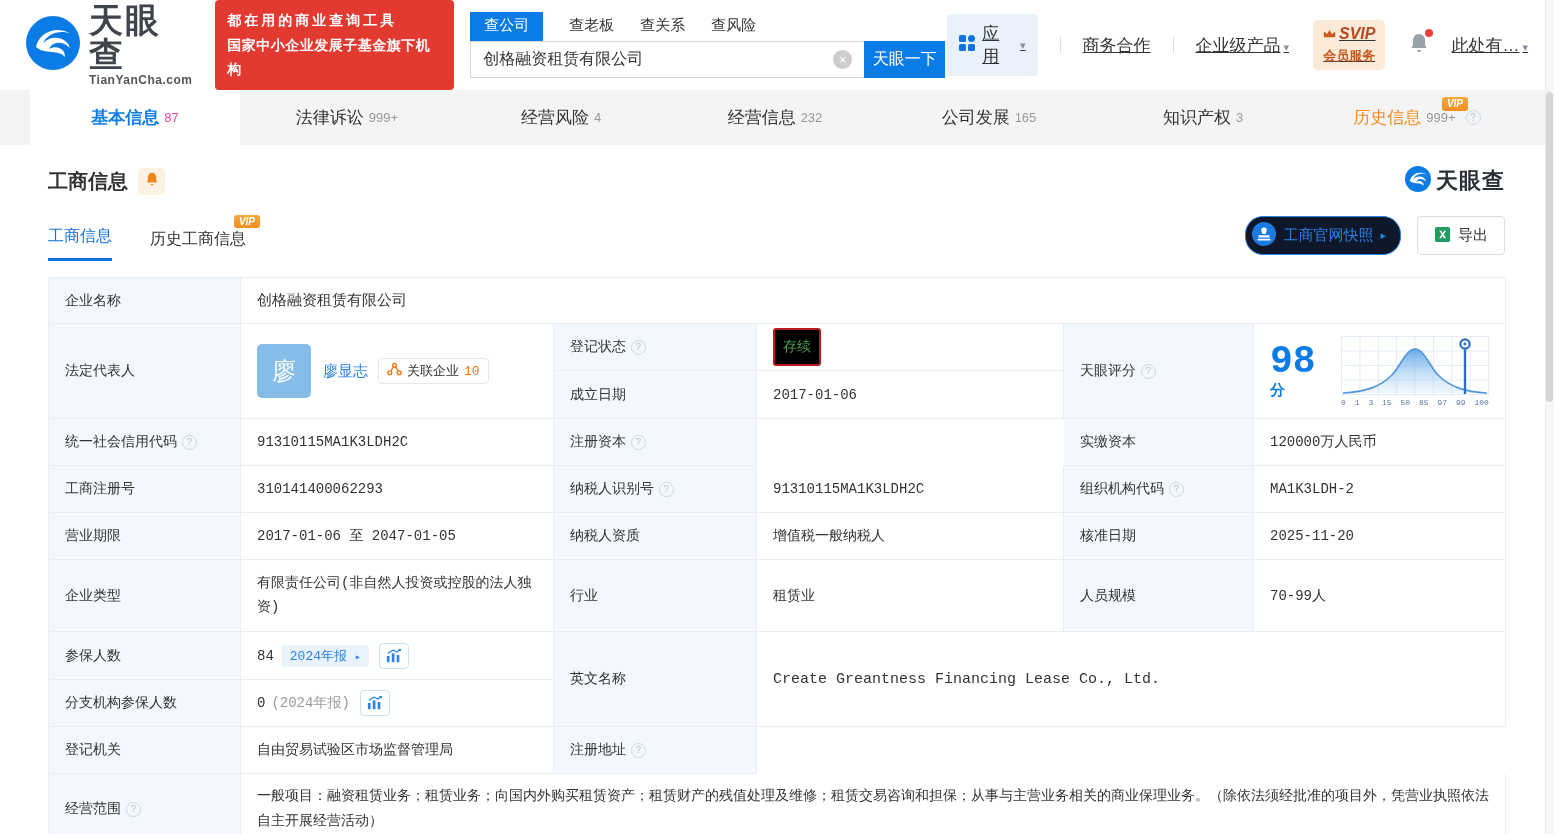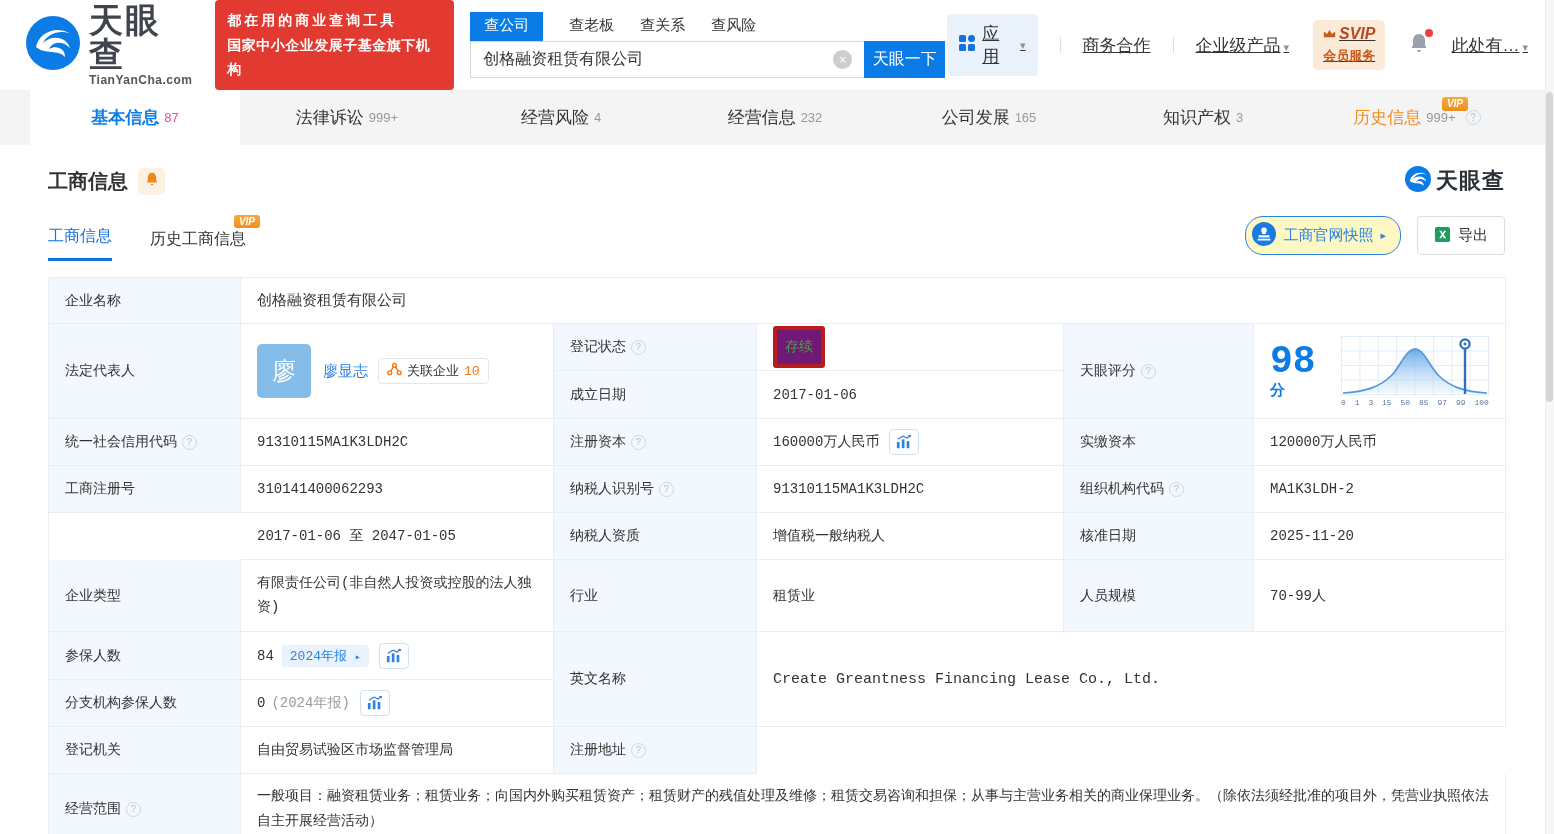--- a/index.html
+++ b/index.html
@@ -59,42 +59,42 @@
   .bell-box { width:27px; height:27px; background:#fdf1e4; border-radius:5px; margin-left:10px; display:flex; align-items:center; justify-content:center; cursor:pointer; }
   .watermark { margin-left:auto; display:flex; align-items:center; gap:5px; }
   .watermark .wm-txt { font-size:22px; font-weight:bold; color:#2b3038; letter-spacing:1px; }
   .subtab-row { display:flex; align-items:flex-end; margin-top:20px; }
   .subtab { font-size:16px; color:#333; padding-bottom:11px; cursor:pointer; position:relative; margin-right:38px; }
   .subtab.active { color:#1272e0; border-bottom:3px solid #1272e0; }
   .subtab .vip2 { position:absolute; top:-14px; right:-14px; background:linear-gradient(#f6a93c,#ef8e1f); color:#fff;
     font-size:10px; font-weight:bold; font-style:italic; border-radius:3px; padding:1px 5px; }
   .head-actions { margin-left:auto; display:flex; gap:16px; padding-bottom:6px; }
   .snap-btn { display:flex; align-items:center; gap:7px; border:1px solid #2a82e4; color:#2a82e4; border-radius:18px;
-    padding:5px 14px 5px 6px; font-size:15px; background:#fef9c3; cursor:pointer; }
+    padding:5px 14px 5px 6px; font-size:15px; background:#0f172a; cursor:pointer; }
   .export-btn { display:flex; align-items:center; gap:7px; border:1px solid #ddd; color:#333; border-radius:4px;
     padding:7px 16px; font-size:15px; background:#fff; cursor:pointer; }
   
   .info-table {
     margin-top:16px; display:grid; width:1457px;
     grid-template-columns:192px 313px 203px 307px 190px 252px;
     grid-template-rows:46px 47px 48px 47px 47px 47px 72px 48px 47px 47px 71px;
     border-top:1px solid #e9eef3; border-left:1px solid #e9eef3;
     font-size:14px; color:#333;
   }
   .tc { border-right:1px solid #e9eef3; border-bottom:1px solid #e9eef3; padding:6px 16px; display:flex; align-items:center;font-family:Liberation Mono, monospace; }
   .tl { background:#f2f8fd; }
   .wrap2 { align-items:center; }
   .val15 { font-size:15px; }
   .avatar { width:54px; height:54px; background:#86bce8; color:#fff; border-radius:5px; font-size:24px;
     display:flex; align-items:center; justify-content:center; flex:none; }
   .link { color:#2a82e4; cursor:pointer; }
   .rel-badge { display:flex; align-items:center; gap:5px; border:1px solid #e6e6e6; border-radius:4px;
     padding:3px 8px; margin-left:10px; font-size:13px; cursor:pointer; background:#fff; }
   .rel-badge .cnt { color:#f5750f; }
-  .status-badge { border:4px solid #b91c1c; background:#701a75; color:#4ba04b; border-radius:3px; padding:8px 8px; font-size:14px; }
+  .status-badge { border:2px solid #b91c1c; background:#000000; color:#4ba04b; border-radius:3px; padding:8px 8px; font-size:14px; }
   .report-badge { background:#e8f3fd; color:#2a82e4; border-radius:3px; padding:2px 8px; font-size:13px; margin-left:8px; cursor:pointer; }
   .report-badge .tri { font-size:10px; }
   .gray { color:#999; margin-left:6px; }
   .chart-btn { display:inline-flex; align-items:center; justify-content:center; width:30px; height:26px;
     border:1px solid #cfe0f0; border-radius:4px; background:#fff; margin-left:10px; cursor:pointer; flex:none; }
   .score-cell { gap:12px; }
   .score-num { font-size:38px; font-weight:bold; color:#0b7ce6; line-height:1; }
   .score-unit { font-size:15px; color:#0b7ce6; font-weight:bold; }
   .score-chart { display:flex; flex-direction:column; }
   .axis { display:flex; justify-content:space-between; width:148px; font-size:8px; color:#5b769c; margin-top:2px; }
@@ -352,32 +352,20 @@
         <span>统一社会信用代码</span>
         <span class="q">?</span>
       </div>
     <div class="tc" style="grid-area:4/2/5/3">
         <span>91310115MA1K3LDH2C</span>
       </div>
     <div class="tc tl" style="grid-area:4/3/5/4">
         <span>注册资本</span>
         <span class="q">?</span>
       </div>
-    <div class="tc" style="grid-area:4/4/5/5">
-      <span>160000万人民币</span>
-      <span class="chart-btn">
-          <svg width="18" height="16" viewBox="0 0 20 18">
-            <rect x="2" y="9" width="3" height="7" fill="#2a82e4"></rect>
-            <rect x="7.5" y="6" width="3" height="10" fill="#2a82e4"></rect>
-            <rect x="13" y="8" width="3" height="8" fill="#2a82e4"></rect>
-            <path d="M3 6 L9 2.5 L13.5 4.5 L17 1.5" stroke="#2a82e4" fill="none" stroke-width="1.4"></path>
-            <path d="M14.5 1 L18 1 L17.2 4.2 Z" fill="#2a82e4"></path>
-          </svg>
-        </span>
-    </div>
     <div class="tc tl" style="grid-area:4/5/5/6">
         <span>实缴资本</span>
       </div>
     <div class="tc" style="grid-area:4/6/5/7">
         <span>120000万人民币</span>
       </div>
 
     <div class="tc tl" style="grid-area:5/1/6/2">
         <span>工商注册号</span>
       </div>
@@ -392,20 +380,23 @@
         <span>91310115MA1K3LDH2C</span>
       </div>
     <div class="tc tl" style="grid-area:5/5/6/6">
         <span>组织机构代码</span>
         <span class="q">?</span>
       </div>
     <div class="tc" style="grid-area:5/6/6/7">
         <span>MA1K3LDH-2</span>
       </div>
 
+    <div class="tc tl" style="grid-area:6/1/7/2">
+        <span>营业期限</span>
+      </div>
     <div class="tc" style="grid-area:6/2/7/3">
         <span>2017-01-06 至 2047-01-05</span>
       </div>
     <div class="tc tl" style="grid-area:6/3/7/4">
         <span>纳税人资质</span>
       </div>
     <div class="tc" style="grid-area:6/4/7/5">
         <span>增值税一般纳税人</span>
       </div>
     <div class="tc tl" style="grid-area:6/5/7/6">

